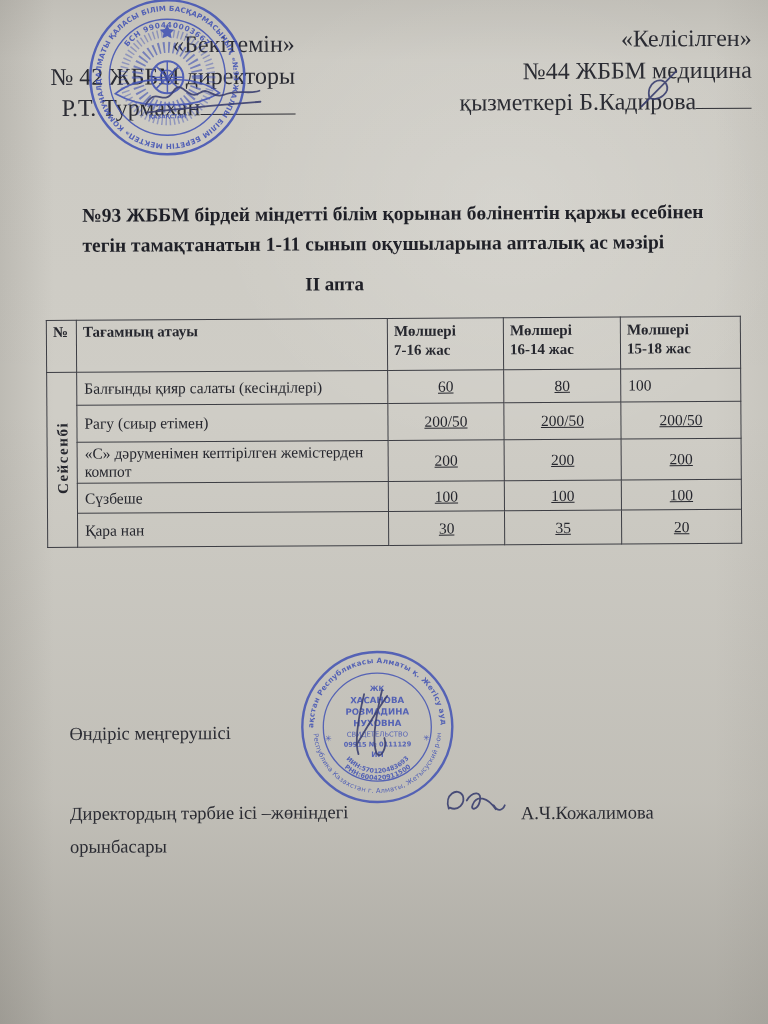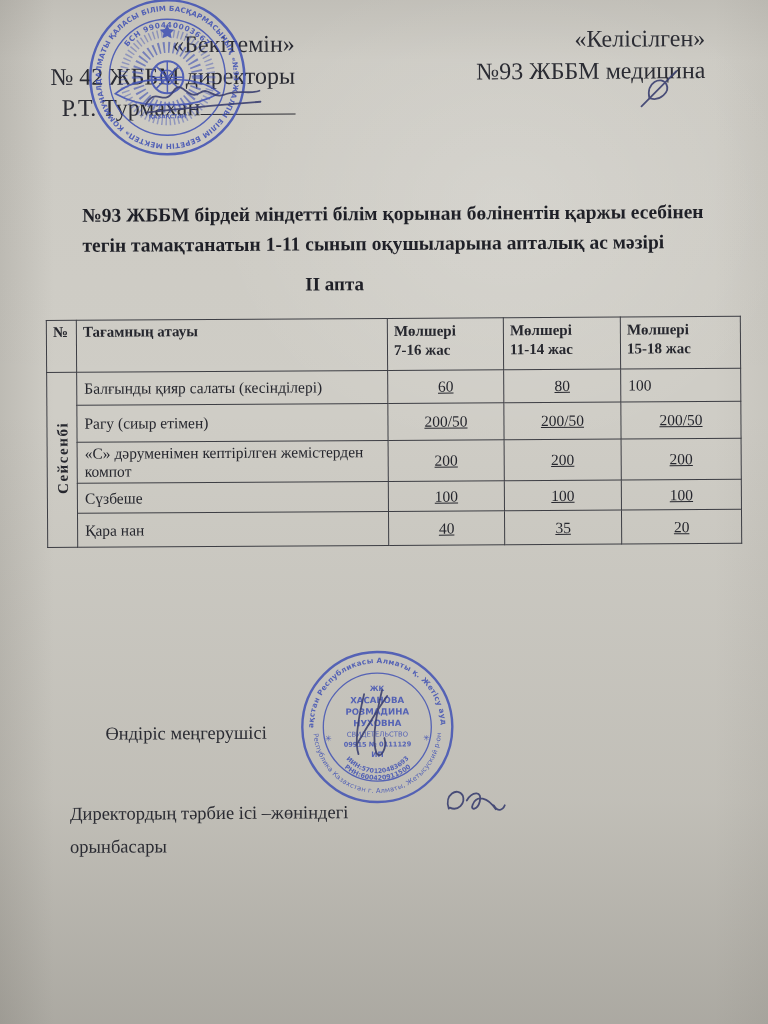--- a/index.html
+++ b/index.html
@@ -40,23 +40,24 @@
 <body>
 
 <div class="content">
 
   <div class="abs" style="left:41px;top:28px;">
     <div class="corner-line">«Бекітемін»</div>
     <div class="corner-line" style="padding-left:12px;">№ 42 ЖББМ директоры</div>
     <div class="corner-line" style="padding-left:12px;"><span>Р.Т. Турмахан</span><span class="sig-line" style="width:95px;"></span></div>
   </div>
 
-  <div class="abs" style="left:479px;top:25px;">
+  <div class="abs" style="left:462px;top:25px;">
     <div class="corner-line">«Келісілген»</div>
-    <div class="corner-line">№93 ЖББМ медицина</div>
+    <div class="corner-line">№44 ЖББМ медицина</div>
+    <div class="corner-line"><span>қызметкері Б.Кадирова</span><span class="sig-line" style="width:56px;"></span></div>
   </div>
 
   <svg class="stamp stamp-text" style="left:88px;top:-6px;" width="164" height="164" viewBox="-82 -82 164 164">
     <g stroke="#4152b4" fill="none" opacity="0.88">
       <circle r="77" stroke-width="2.6"></circle>
       <circle r="58" stroke-width="1.4"></circle>
       <g>
         <circle r="30" stroke-width="11" stroke-dasharray="1.8,3.1" opacity="0.7"></circle>
         <circle r="44" stroke-width="8" stroke-dasharray="1.4,2.7" opacity="0.5"></circle>
         <circle r="16" stroke-width="2"></circle>
@@ -87,21 +88,21 @@
     <thead>
       <tr>
         <th>№</th>
         <th>Тағамның атауы</th>
         <th>
             <span class="qty-line">Мөлшері</span>
             <span class="qty-line">7-16 жас</span>
           </th>
         <th>
             <span class="qty-line">Мөлшері</span>
-            <span class="qty-line">11-14 жас</span>
+            <span class="qty-line">16-14 жас</span>
           </th>
         <th>
             <span class="qty-line">Мөлшері</span>
             <span class="qty-line">15-18 жас</span>
           </th>
       </tr>
     </thead>
     <tbody>
       <tr class="r0">
         <td class="day-cell" rowspan="5"><span class="day-label">Сейсенбі</span></td>
@@ -123,32 +124,33 @@
         <td class="num">200</td>
       </tr>
       <tr class="r3">
         <td class="dish">Сүзбеше</td>
         <td class="num">100</td>
         <td class="num">100</td>
         <td class="num">100</td>
       </tr>
       <tr class="r4">
         <td class="dish">Қара нан</td>
-        <td class="num">40</td>
+        <td class="num">30</td>
         <td class="num">35</td>
         <td class="num">20</td>
       </tr>
     </tbody>
   </table>
 
-  <div class="abs role-label" style="left:68px;top:716px;margin-left:36px;">Өндіріс меңгерушісі</div>
+  <div class="abs role-label" style="left:68px;top:716px;">Өндіріс меңгерушісі</div>
   <div class="abs role-label" style="left:68px;top:796px;width:360px;">
     <div>Директордың тәрбие ісі –жөніндегі</div>
     <div>орынбасары</div>
   </div>
+  <div class="abs role-label" style="left:519px;top:798px;">А.Ч.Кожалимова</div>
 
   <svg class="stamp stamp-text" style="left:294px;top:645px;" width="164" height="164" viewBox="-82 -82 164 164">
     <g stroke="#4152b4" fill="none" opacity="0.85">
       <circle r="75" stroke-width="2.4"></circle>
       <circle r="54" stroke-width="1.3"></circle>
       <path id="ipTopArc" d="M -64,0 A 64,64 0 0 1 64,0" stroke="none"></path>
       <path id="ipBotArc" d="M -64,2 A 64,64 0 0 0 64,2" stroke="none"></path>
       <path id="iinArc" d="M -42,4 A 42,42 0 0 0 42,4" stroke="none"></path>
       <path id="rnnArc" d="M -51,2 A 51,51 0 0 0 51,2" stroke="none"></path>
       <g fill="#4152b4" stroke="none">

